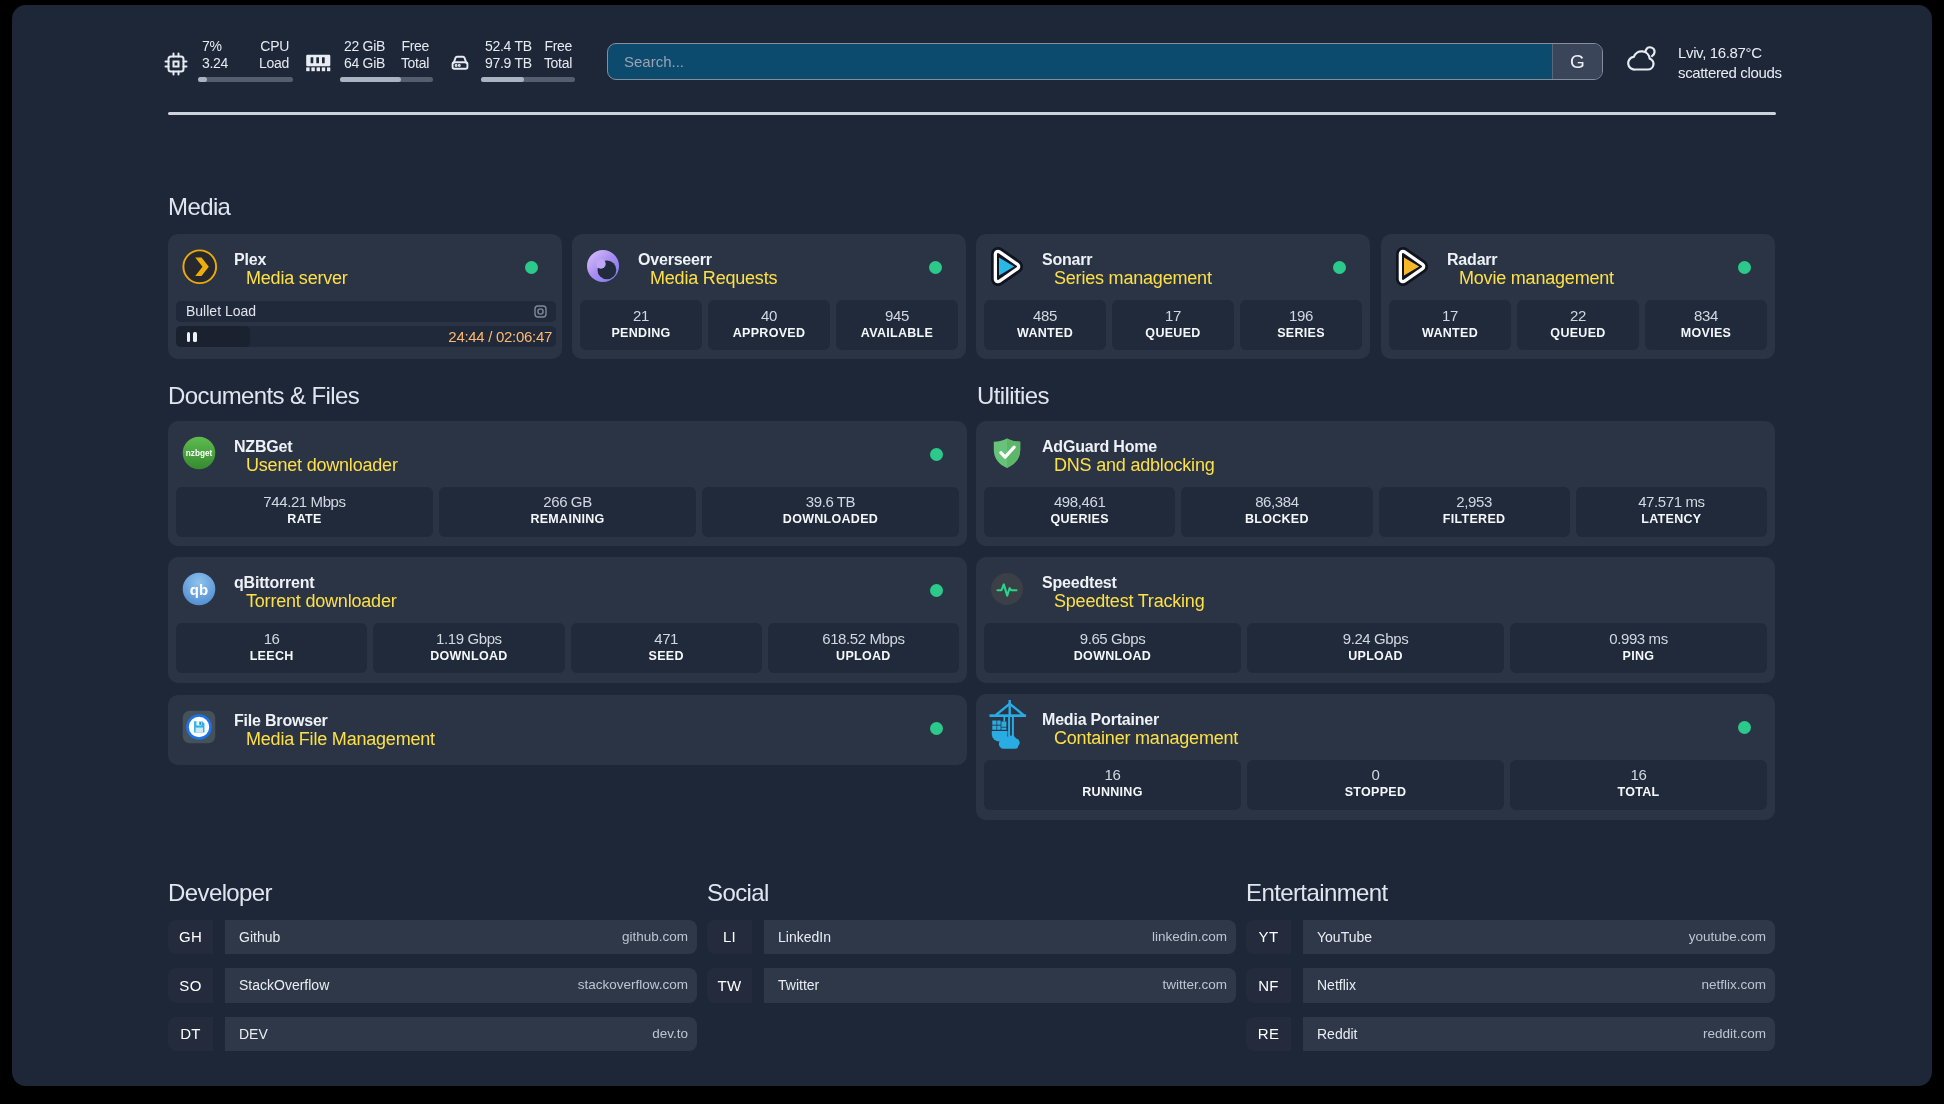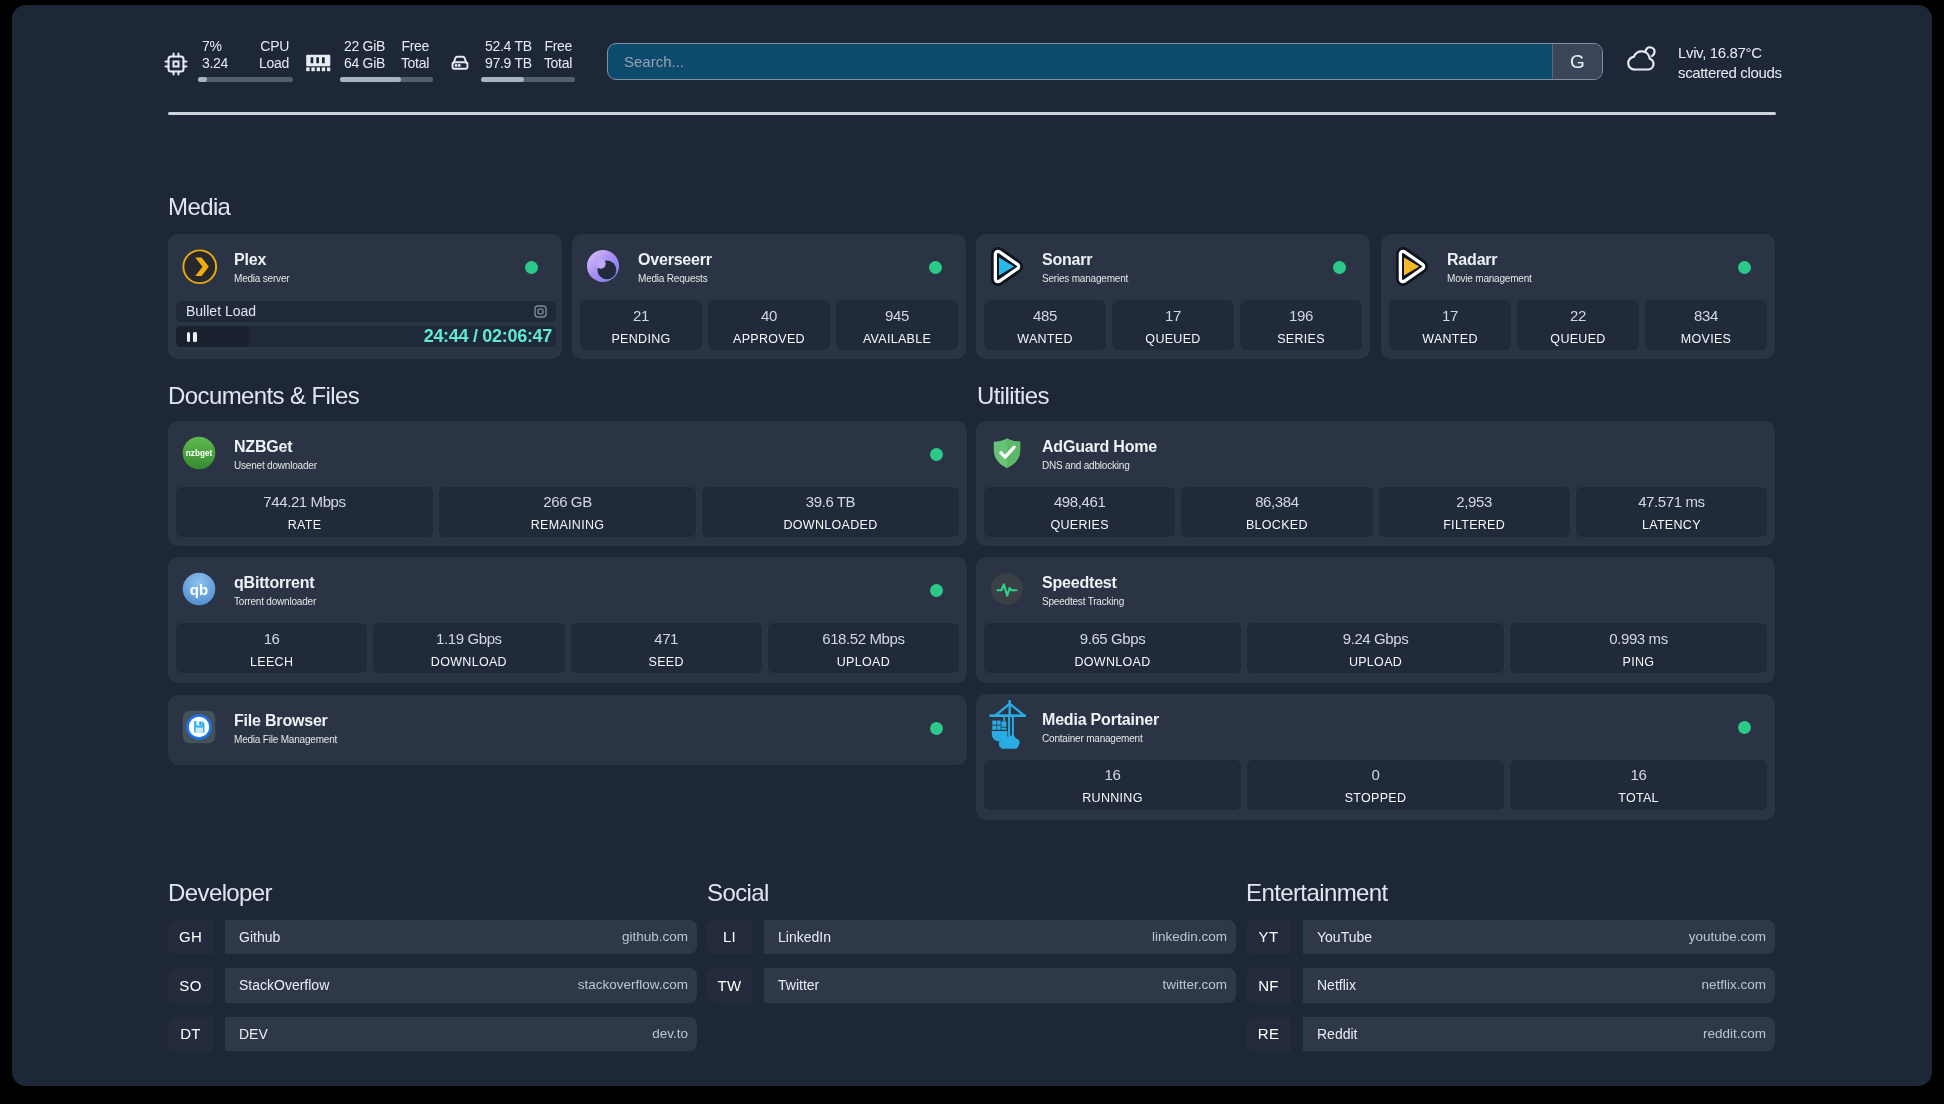--- a/index.html
+++ b/index.html
@@ -22,31 +22,31 @@
   
   #wtext{position:absolute;left:1666px;top:37.5px;font-size:15px;line-height:20px;color:#e9edf3;letter-spacing:-0.35px;}
   
   #hr{position:absolute;left:156px;top:107px;width:1608px;height:3px;background:#cdd3dd;border-radius:2px;}
   
   .h1{position:absolute;font-size:24px;line-height:28px;color:#e0e5ee;font-weight:400;letter-spacing:-0.6px;}
   
   .card{position:absolute;background:#2a3444;border-radius:10px;}
   .icon{position:absolute;left:14px;top:15px;width:34px;height:34px;overflow:visible;}
   .title{position:absolute;left:66px;top:16px;font-size:16px;line-height:20px;color:#eef1f6;font-weight:700;letter-spacing:-0.2px;}
-  .sub{position:absolute;left:66px;top:36px;font-size:10px;line-height:17px;color:#e5e5e5;letter-spacing:-0.2px;}
+  .sub{position:absolute;left:78px;top:36px;font-size:18px;line-height:17px;color:#fde047;letter-spacing:-0.2px;}
   .dot{position:absolute;width:13px;height:13px;border-radius:50%;background:#2bca8a;right:24px;top:27px;}
   .stats{position:absolute;left:8px;right:8px;top:66px;height:50px;display:flex;gap:6px;}
   .stat{flex:1;background:#212a3b;border-radius:6px;text-align:center;padding-top:5.5px;}
   .stat .v{font-size:15px;line-height:19px;color:#d2d8e1;letter-spacing:-0.4px;}
-  .stat .l{font-size:12.5px;line-height:16px;font-weight:400;color:#f5f8fb;letter-spacing:0.3px;margin-top:6px;}
+  .stat .l{font-size:12.5px;line-height:16px;font-weight:700;color:#f5f8fb;letter-spacing:0.3px;margin-top:0;}
   
   .prow{position:absolute;left:8px;right:6px;background:#202939;border-radius:5px;}
   .ptitle{position:absolute;left:10px;top:0;font-size:14px;line-height:20.5px;color:#dfe4ec;}
   .ppill{position:absolute;left:0;top:0;width:74px;height:21px;background:#1a2230;border-radius:5px;}
-  .ptime{position:absolute;right:4px;top:0;font-size:18px;line-height:21px;color:#5eead4;font-weight:700;letter-spacing:-0.3px;}
+  .ptime{position:absolute;right:4px;top:0;font-size:15px;line-height:21px;color:#fdba74;font-weight:400;letter-spacing:-0.3px;}
   
   .bm{position:absolute;width:529px;height:34.4px;display:flex;}
   .ab{width:45px;background:#232b3d;border-radius:8px 0 0 8px;color:#fff;font-size:15px;
      display:flex;align-items:center;justify-content:center;letter-spacing:0.3px;}
   .bd{flex:1;margin-left:12px;background:#2e3849;border-radius:0 8px 8px 0;position:relative;}
   .bd .nm{position:absolute;left:14px;top:0;line-height:34.4px;font-size:14px;color:#e9edf3;}
   .bd .ur{position:absolute;right:9px;top:0;line-height:34.4px;font-size:13.5px;color:#bcc5d2;}
 </style>
 </head>
 <body>

